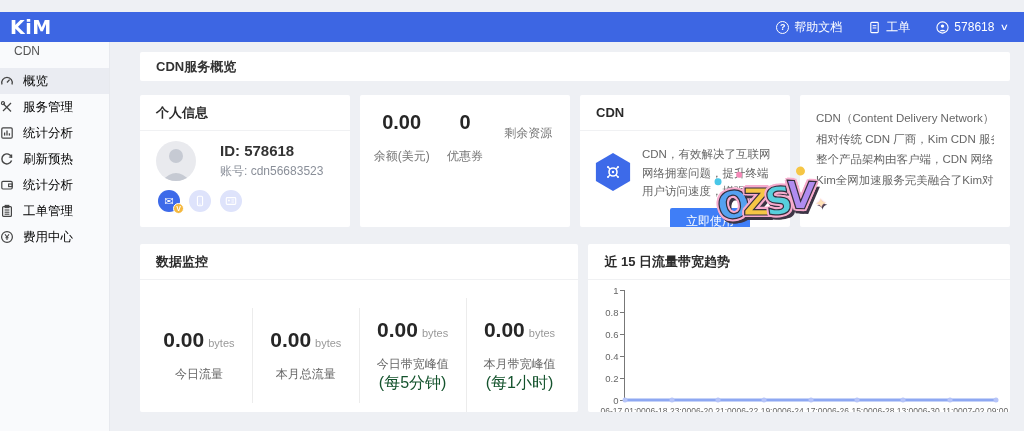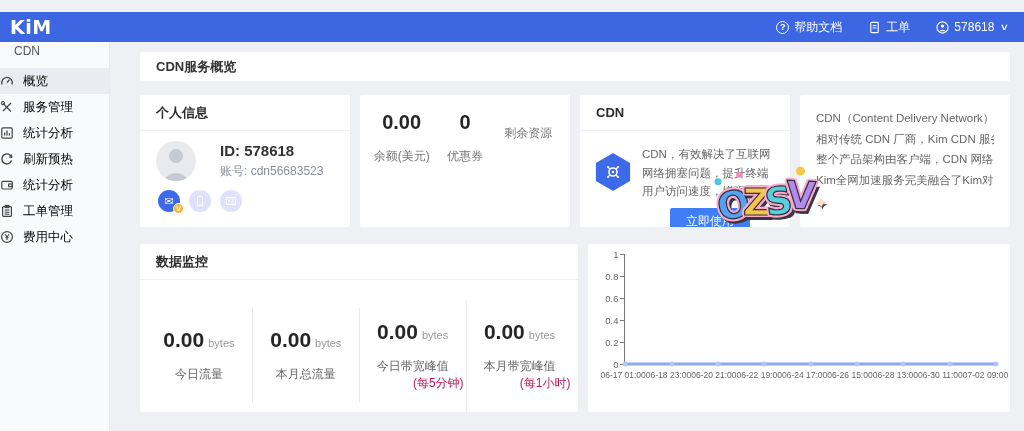--- a/index.html
+++ b/index.html
@@ -84,21 +84,21 @@
   .card.monitor { flex:1.04; }
   .card.trend { flex:1; }
 
   
   .m-body { height:151px; display:flex; align-items:center; padding:0 6px; }
   .m-stat { flex:1; text-align:center; border-right:1px solid #ececec; padding:20px 2px; }
   .m-stat:last-child { border-right:none; }
   .m-val { font-size:21px; font-weight:700; color:#262626; display:inline; }
   .m-unit { font-size:11px; color:#999; margin-left:4px; }
   .m-lab { font-size:12px; color:#666; margin-top:13px; line-height:1.5; }
-  .m-sub { font-size:12px; color:#be185d;text-align:right; }
+  .m-sub { font-size:16px; color:#14532d; }
 
   
   .t-body { padding:10px 14px 0 10px; }
   .chart-wrap { display:flex; height:110px; }
   .y-axis { width:26px; display:flex; flex-direction:column; justify-content:space-between;
     padding-right:0; }
   .ytick { height:0; display:flex; align-items:center; justify-content:flex-end; gap:2px; }
   .ytick span { font-size:9.5px; color:#666; }
   .ytick i { display:block; width:4px; height:1px; background:#777; }
   .plot { flex:1; position:relative; border-left:1px solid #777; }
@@ -366,20 +366,23 @@
         </div>
         <div class="m-stat">
           <div><span class="m-val">0.00</span><span class="m-unit">bytes</span></div>
           <div class="m-lab">本月带宽峰值</div>
           <div class="m-sub">(每1小时)</div>
         </div>
       </div>
     </div>
 
     <div class="card trend">
+      <div class="card-h">
+        <span class="ct">近 15 日流量带宽趋势</span>
+      </div>
       <div class="t-body">
         <div class="chart-wrap">
           <div class="y-axis" id="y-axis">
               <div class="ytick">
                 <span>1</span>
                 <i></i>
               </div>
               <div class="ytick">
                 <span>0.8</span>
                 <i></i>

